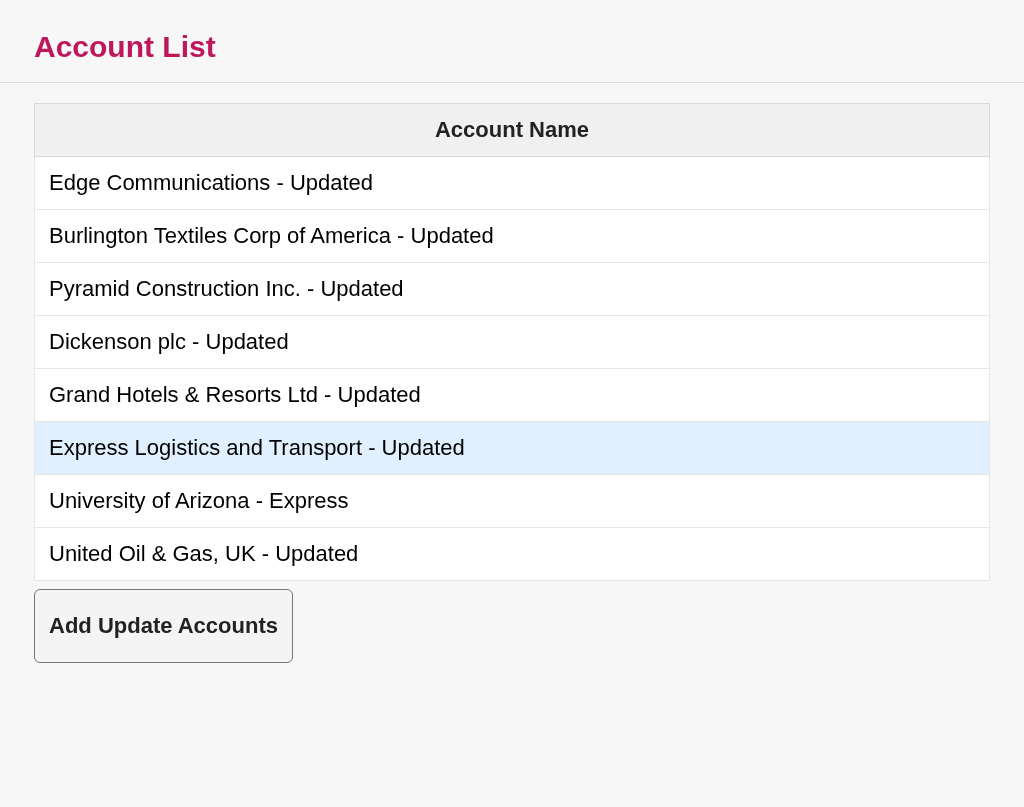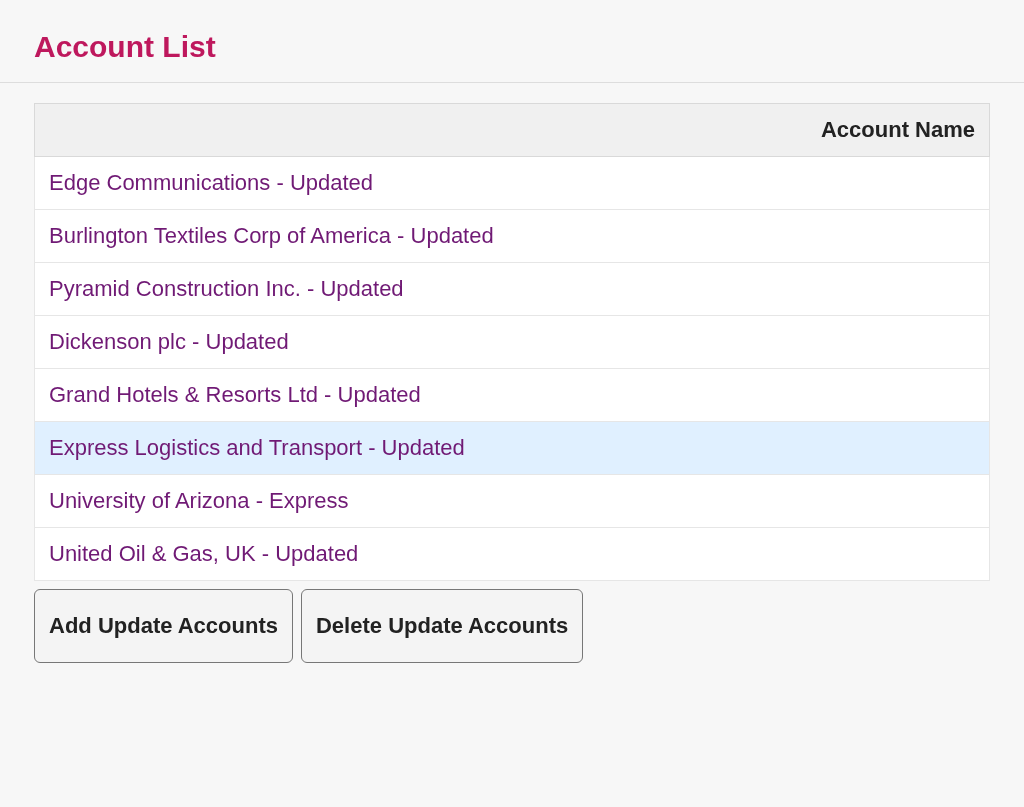--- a/index.html
+++ b/index.html
@@ -27,31 +27,31 @@
     }
     .content {
       padding: 20px 34px 0 34px;
     }
     .table {
       width: 100%;
       border-collapse: collapse;
       background: #fff;
     }
     .table th {
-      text-align: right;
+      text-align: center;
       font-size: 22px;
       font-weight: bold;
       color: #222;
       background: #f0f0f0;
       border: 1px solid #d9d9d9;
       padding: 13px 14px;
     }
     .table td {
       font-size: 22px;
-      color: #701a75;
+      color: #000000;
       border: 1px solid #e6e6e6;
       padding: 13px 14px;
       background: #fff;
     }
     .table tr.highlight td {
       background: #e0f0ff;
       margin-top: 40px;
     }
     .button-row {
       display: flex;
@@ -107,15 +107,14 @@
           <td>University of Arizona - Express</td>
         </tr>
         <tr>
           <td>United Oil &amp; Gas, UK - Updated</td>
         </tr>
       </tbody>
   </table>
 
   <div class="button-row">
     <button class="btn">Add Update Accounts</button>
-    <button class="btn">Delete Update Accounts</button>
   </div>
 </div>
 
 </body></html>

